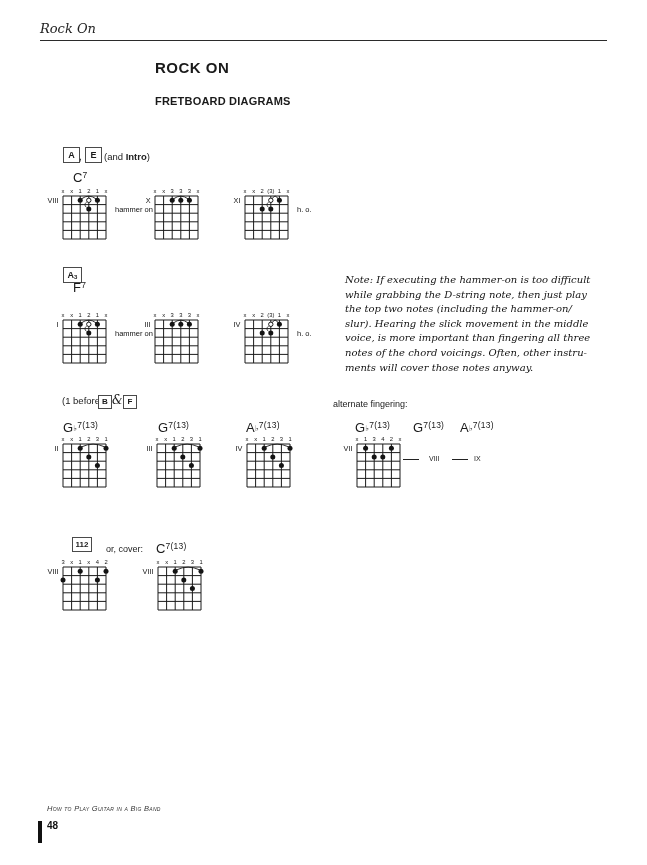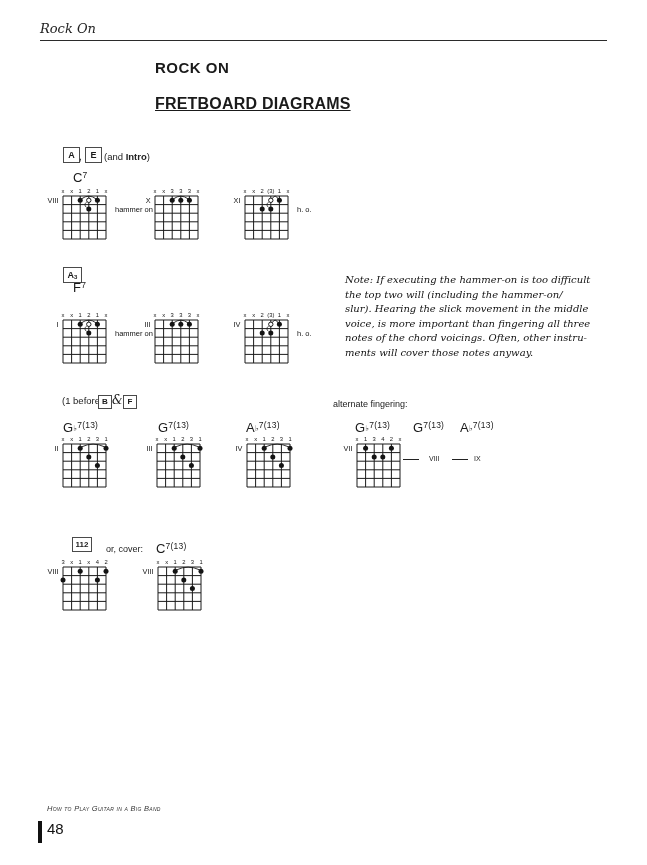--- a/index.html
+++ b/index.html
@@ -5,21 +5,21 @@
   html,body { margin:0; padding:0; background:#e8e8e8; }
   .page {
     position:relative; width:647px; height:865px; background:#ffffff;
     font-family:"Liberation Sans", sans-serif; color:#1a1a1a;
     margin:0 auto; overflow:hidden;
   }
   .abs { position:absolute; white-space:nowrap; }
   .running-title { font-family:"DejaVu Serif", serif; font-style:italic; font-size:13px; color:#222; }
   .rule { position:absolute; height:1px; background:#2b2b2b; }
   .title { font-weight:bold; font-size:15px; letter-spacing:.5px; }
-  .subtitle { font-weight:bold; font-size:16px; letter-spacing:.2px;text-decoration:underline; }
+  .subtitle { font-weight:bold; font-size:11px; letter-spacing:.2px; }
   .box {
     position:absolute; border:1px solid #4a4a4a; background:#fff;
     display:flex; align-items:center; justify-content:center;
     font-weight:bold; line-height:1;
   }
   .box-lg { width:15px; height:14px; font-size:9px; }
   .box-sm { width:12px; height:12px; font-size:8px; }
   .box-sub { font-size:6px; position:relative; top:2px; }
   .plain-9 { font-size:9px; color:#222; }
   .plain-95 { font-size:9.5px; color:#222;text-align:center; }
@@ -29,21 +29,21 @@
   .cn-main { font-size:13px; }
   .cn-flat { font-size:8px; position:relative; top:-1px; }
   .cn-sup  { font-size:8.5px; position:relative; top:-4px; letter-spacing:.2px; }
   .diagram { position:absolute; width:112px; height:72px; }
   .note { position:absolute; left:345px; top:233px; width:300px;
           font-family:"DejaVu Serif", serif; font-style:italic;
           font-size:10px; line-height:14.6px; color:#111;margin-top:40px; }
   .dash { position:absolute; width:16px; border-top:1.2px solid #222; }
   .fret-roman { font-size:7px; color:#222; }
   .footer-bar { position:absolute; width:4px; height:22px; background:#111; }
-  .page-num { font-size:15px; font-weight:normal; color:#111; }
+  .page-num { font-size:10px; font-weight:bold; color:#111; }
   .book-title { font-size:7.5px; font-style:italic; font-variant:small-caps; color:#333; letter-spacing:.3px; }
 </style>
 </head>
 <body>
 
 <div class="page">
 
   <div class="abs running-title" style="left:40px;top:21px">Rock On</div>
   <div class="rule" style="left:40px;top:40px;width:567px"></div>
 
@@ -139,21 +139,22 @@
         <path d="M 23.5 6.2 Q 20.3 8.8 23.5 11.4" fill="none" stroke="#1b1b1b" stroke-width="0.8"></path>
         <circle cx="25.8" cy="4.3" r="2.2" fill="#fff" stroke="#1b1b1b" stroke-width="1"></circle>
         <circle cx="34.4" cy="4.3" r="2.5" fill="#141414"></circle>
         <circle cx="17.2" cy="12.9" r="2.5" fill="#141414"></circle>
         <circle cx="25.8" cy="12.9" r="2.5" fill="#141414"></circle>
         <text x="52.0" y="15.5" font-size="7.5">h. o.</text>
       </svg></div>
 
   <div class="note">
     <div>Note: If executing the hammer-on is too difficult</div>
-    <div>the top two will (including the hammer-on/</div>
+    <div>while grabbing the D-string note, then just play</div>
+    <div>the top two notes (including the hammer-on/</div>
     <div>slur). Hearing the slick movement in the middle</div>
     <div>voice, is more important than fingering all three</div>
     <div>notes of the chord voicings. Often, other instru-</div>
     <div>ments will cover those notes anyway.</div>
   </div>
 
   <div class="box" style="left:63px;top:267px;width:17px;height:14px;font-size:9px">
       <span>A</span>
       <span class="box-sub">3</span>
     </div>

